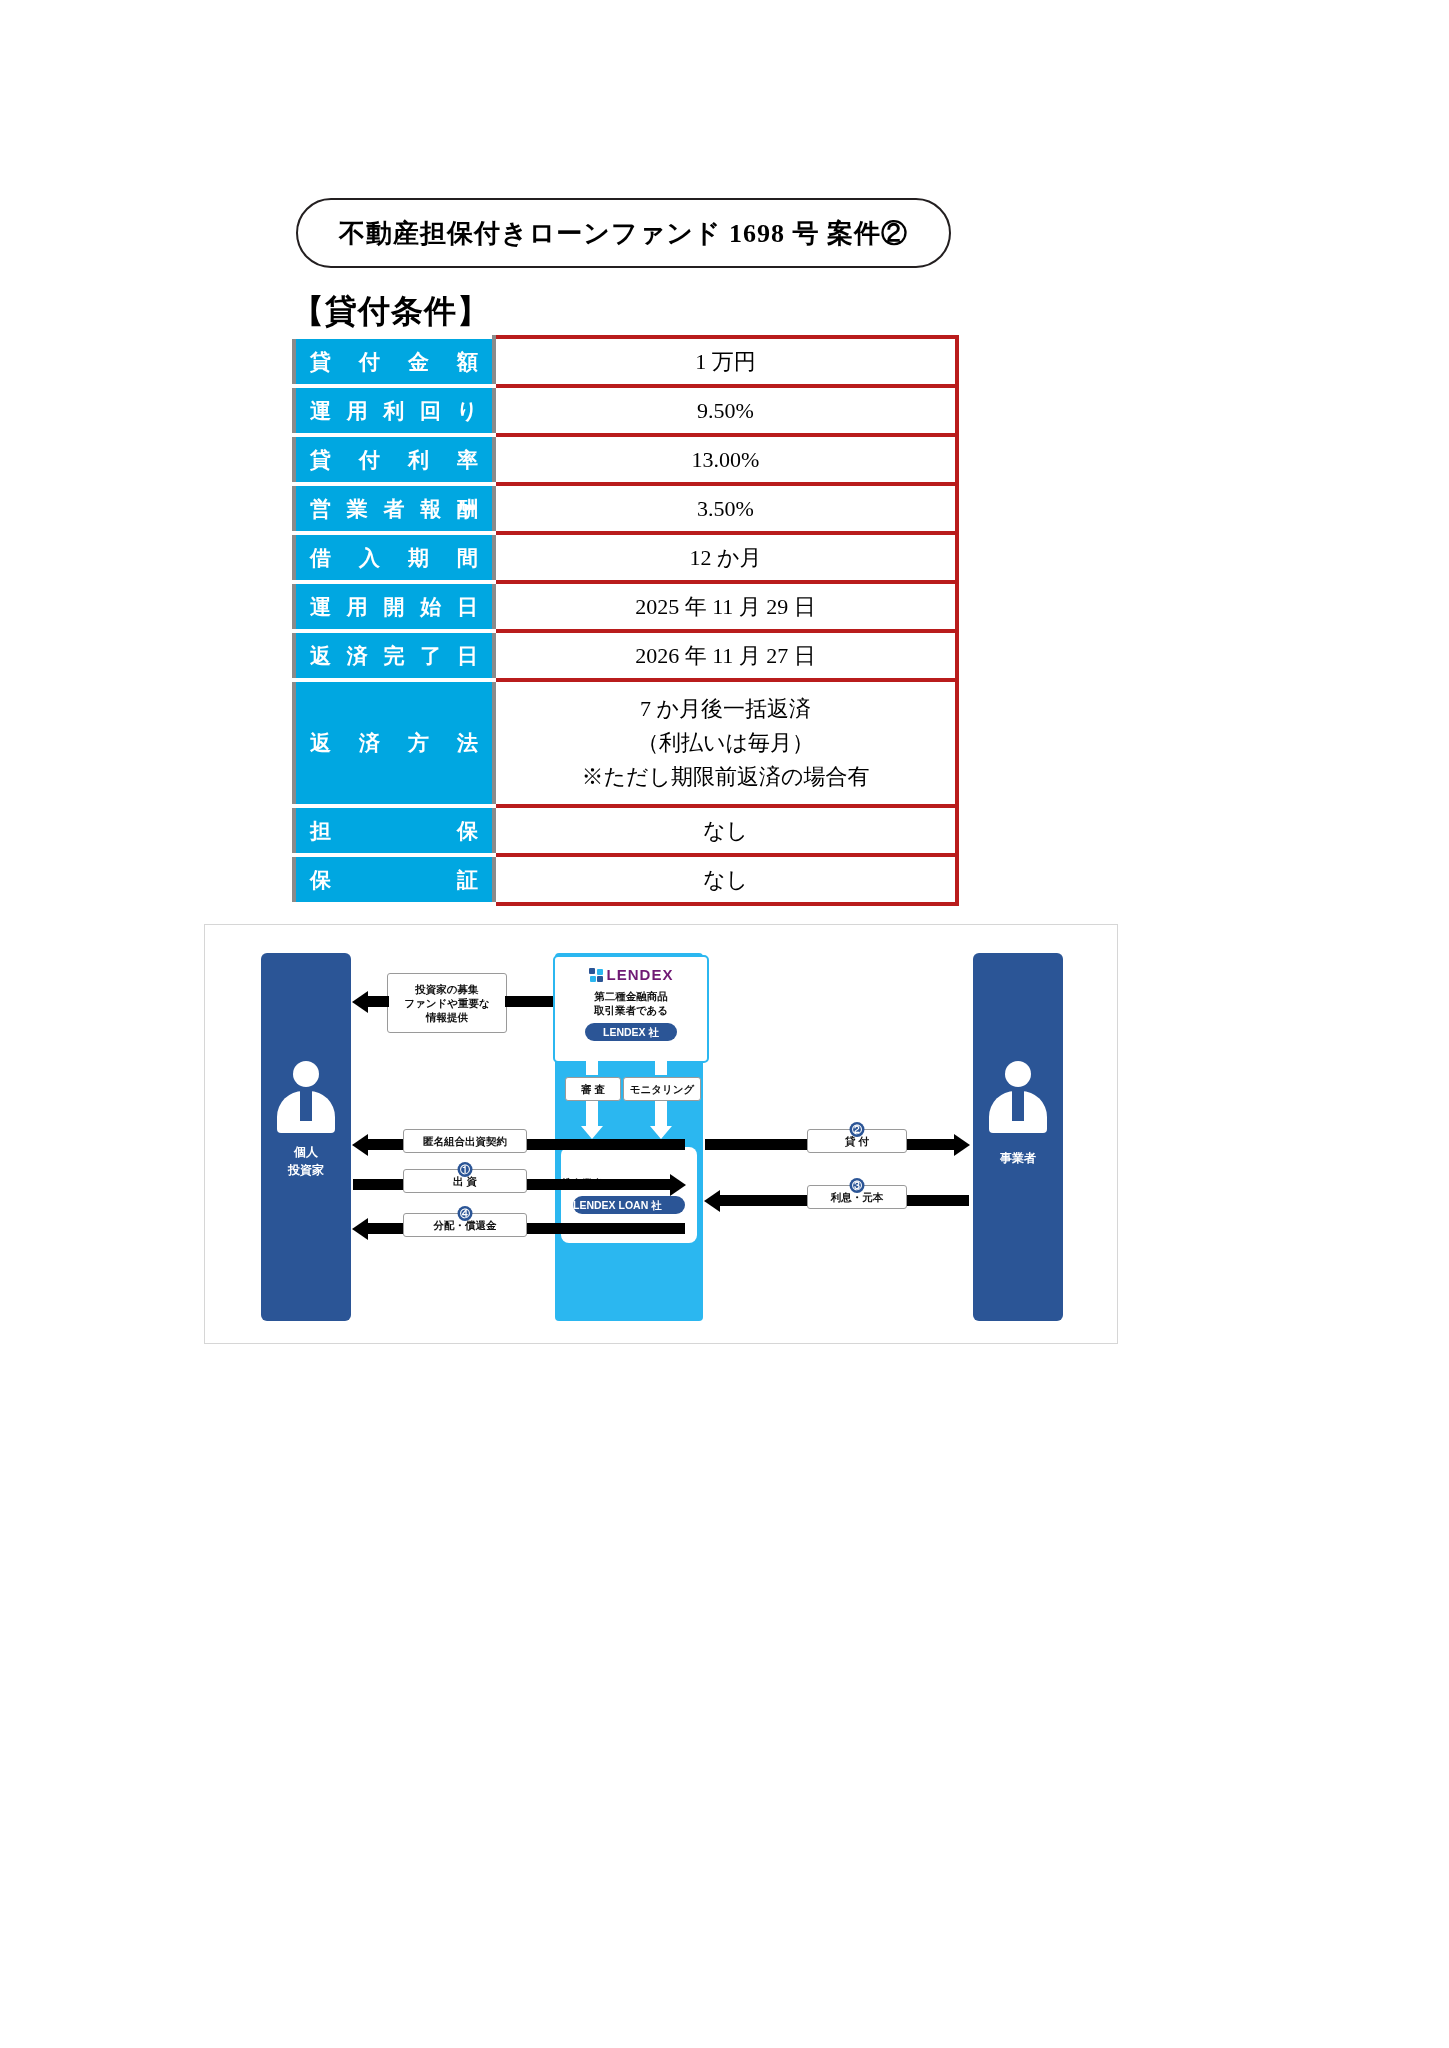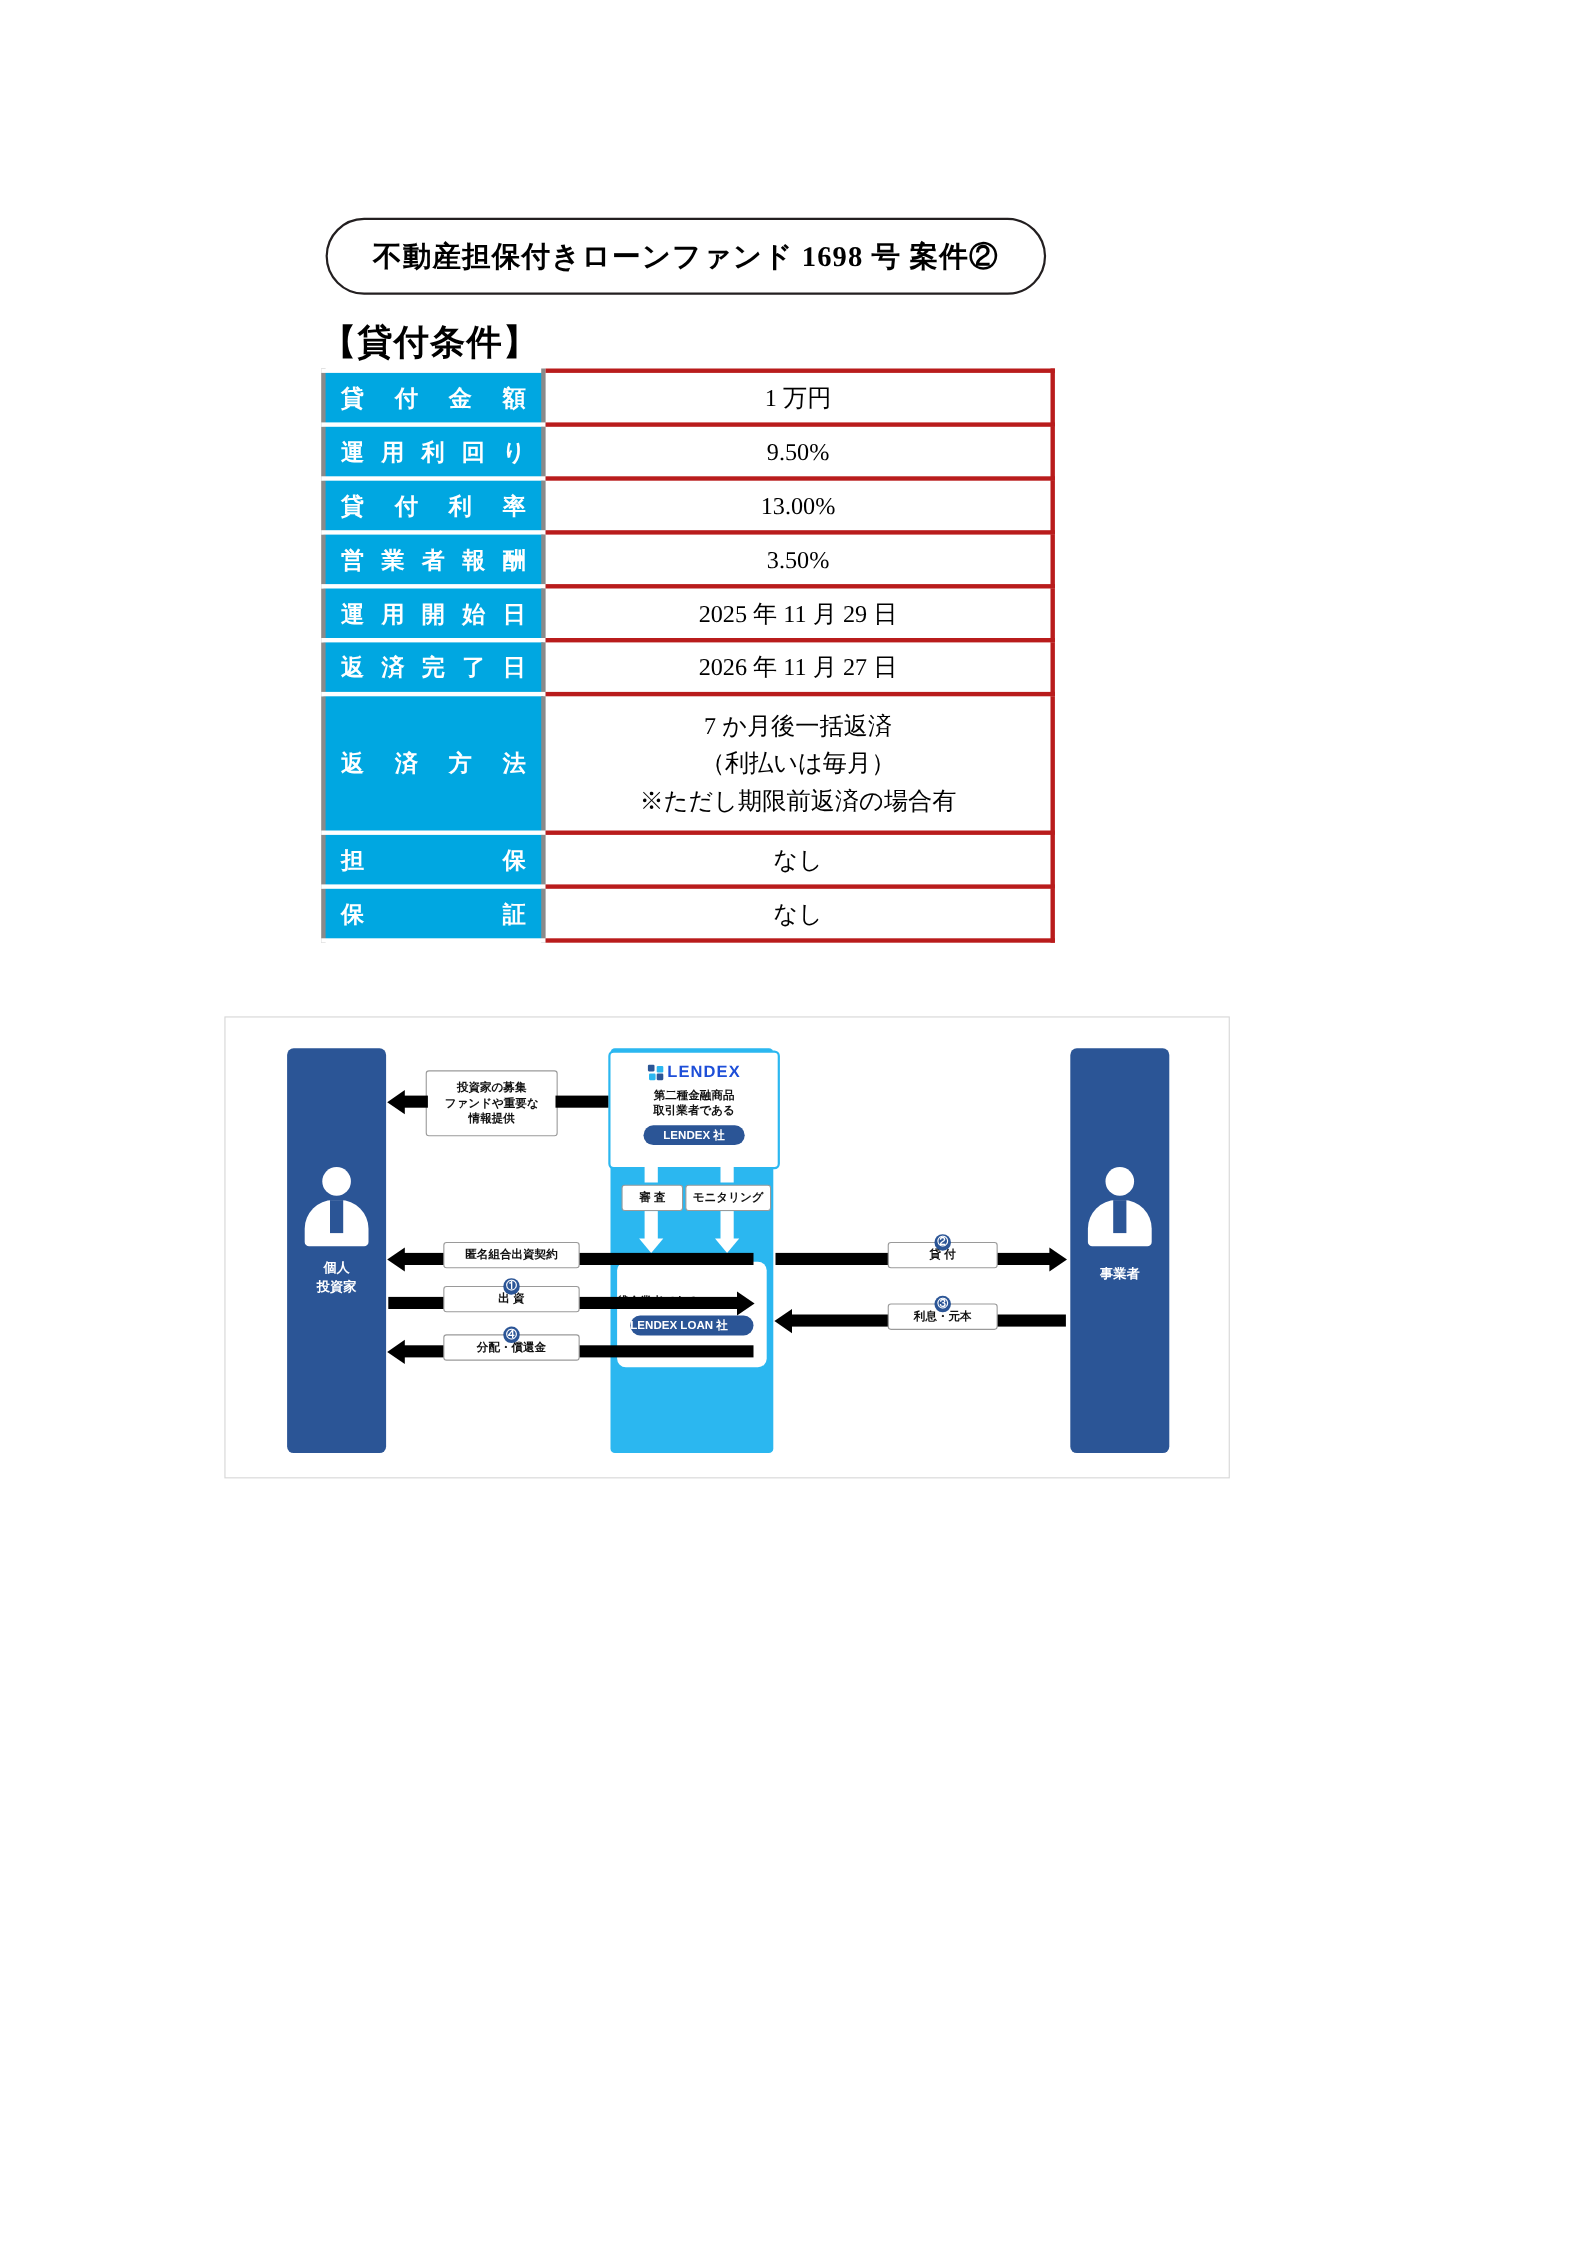--- a/index.html
+++ b/index.html
@@ -196,21 +196,21 @@
     background: #ffffff;
     border: 2px solid #2BB7F0;
     border-radius: 5px;
     text-align: center;
     font-family: "Liberation Sans", sans-serif;
   }
   .lendex-logo {
     margin-top: 9px;
     font-size: 15px;
     font-weight: bold;
-    color: #1d4ed8;
+    color: #701a75;
     letter-spacing: 1px;
     display: flex;
     align-items: center;
     justify-content: center;
     gap: 4px;
   }
   .lendex-mark {
     display: inline-block;
     width: 14px;
     height: 14px;
@@ -378,20 +378,24 @@
         <td class="label">運 用 利 回 り</td>
         <td class="value">9.50%</td>
       </tr>
       <tr>
         <td class="label">貸 付 利 率</td>
         <td class="value">13.00%</td>
       </tr>
       <tr>
         <td class="label">営 業 者 報 酬</td>
         <td class="value">3.50%</td>
+      </tr>
+      <tr>
+        <td class="label">借 入 期 間</td>
+        <td class="value">12 か月</td>
       </tr>
       <tr>
         <td class="label">運 用 開 始 日</td>
         <td class="value">2025 年 11 月 29 日</td>
       </tr>
       <tr>
         <td class="label">返 済 完 了 日</td>
         <td class="value">2026 年 11 月 27 日</td>
       </tr>
       <tr>

